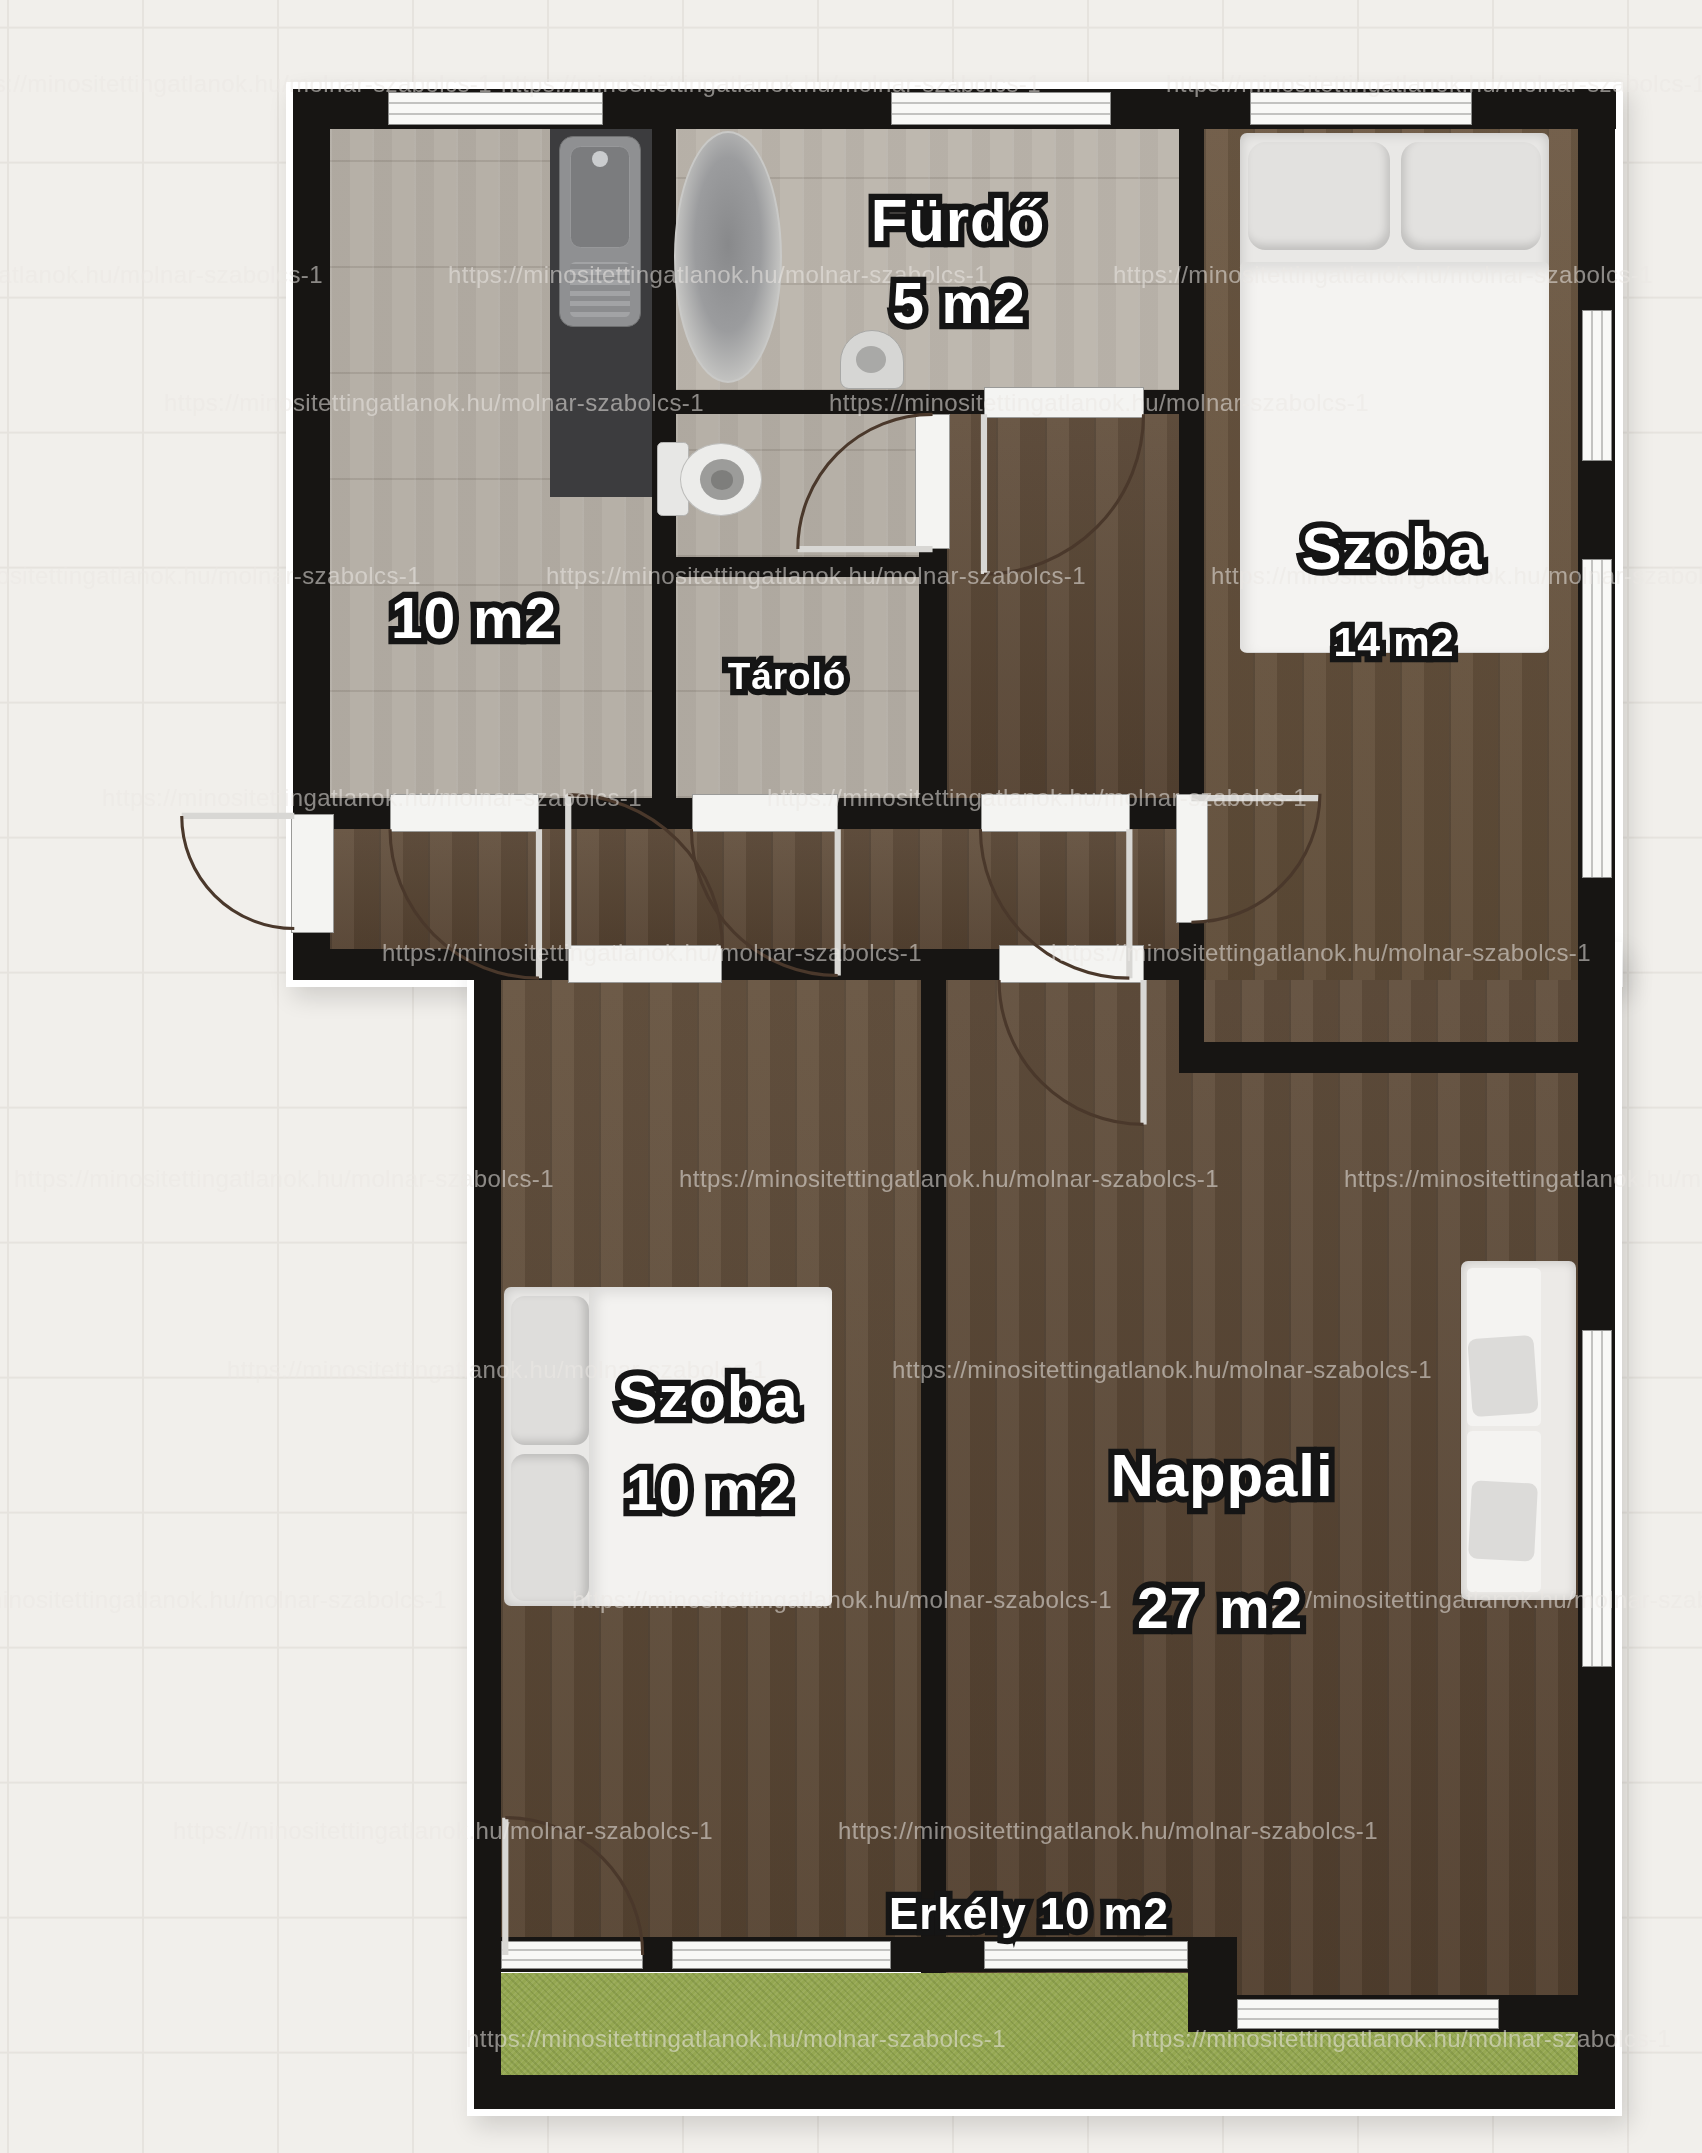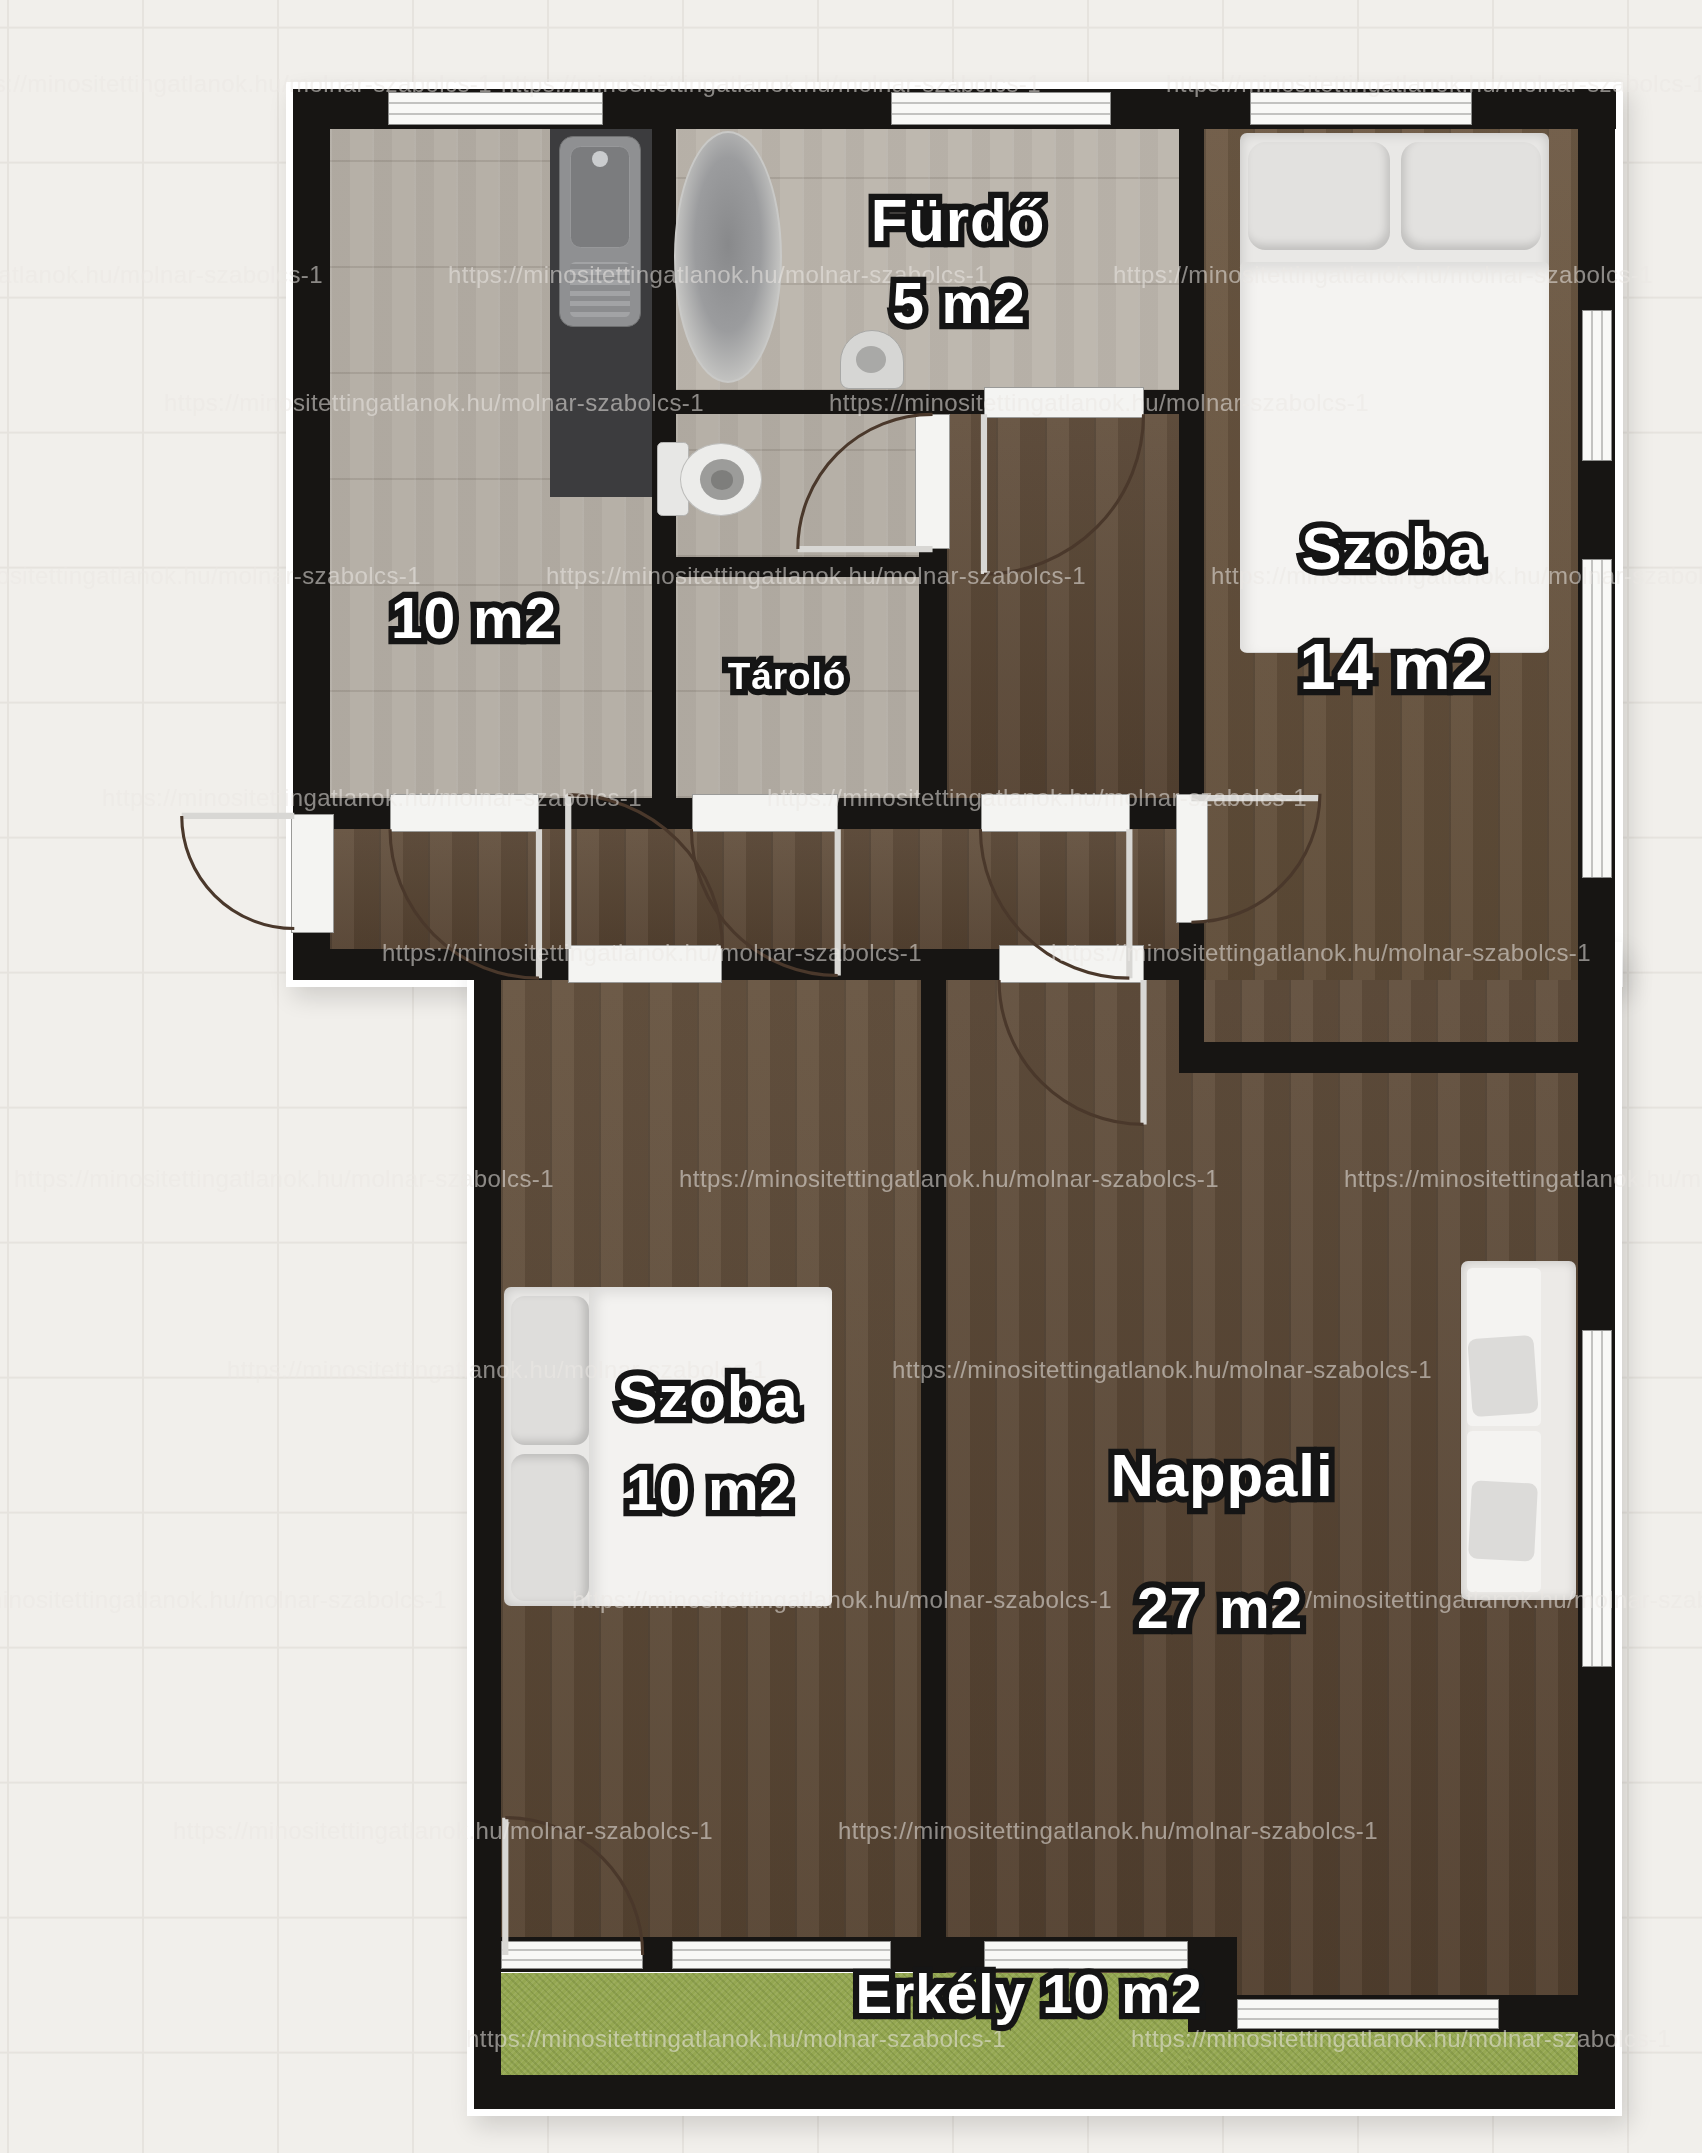--- a/index.html
+++ b/index.html
@@ -201,29 +201,29 @@
   </svg>
 
   <div class="lbl" style="left:474px;top:618px;font-size:57px">10 m2</div>
 
   <div class="lbl" style="left:958px;top:220px;font-size:60px">Fürdő</div>
   <div class="lbl" style="left:959px;top:303px;font-size:57px">5 m2</div>
 
   <div class="lbl" style="left:787px;top:677px;font-size:37px">Tároló</div>
 
   <div class="lbl" style="left:1392px;top:548px;font-size:60px">Szoba</div>
-  <div class="lbl" style="left:1394px;top:666px;font-size:65px">14 m2</div>
+  <div class="lbl" style="left:1394px;top:642px;font-size:41px">14 m2</div>
 
   <div class="lbl" style="left:708px;top:1396px;font-size:60px">Szoba</div>
   <div class="lbl" style="left:709px;top:1490px;font-size:57px">10 m2</div>
 
   <div class="lbl" style="left:1222px;top:1475px;font-size:60px">Nappali</div>
   <div class="lbl" style="left:1220px;top:1608px;font-size:57px">27 m2</div>
 
-  <div class="lbl" style="left:1029px;top:1994px;font-size:55px">Erkély 10 m2</div>
+  <div class="lbl" style="left:1029px;top:1914px;font-size:44px">Erkély 10 m2</div>
 
   <div id="wm-layer" class="abs" style="left:0;top:0;width:1702px;height:2154px;z-index:40;pointer-events:none">
       <span class="wm" style="left: 222px; top: 84px;">https://minositettingatlanok.hu/molnar-szabolcs-1</span>
       <span class="wm" style="left: 771px; top: 84px;">https://minositettingatlanok.hu/molnar-szabolcs-1</span>
       <span class="wm" style="left: 1436px; top: 84px;">https://minositettingatlanok.hu/molnar-szabolcs-1</span>
       <span class="wm" style="left: 53px; top: 275px;">https://minositettingatlanok.hu/molnar-szabolcs-1</span>
       <span class="wm" style="left: 718px; top: 275px;">https://minositettingatlanok.hu/molnar-szabolcs-1</span>
       <span class="wm" style="left: 1383px; top: 275px;">https://minositettingatlanok.hu/molnar-szabolcs-1</span>
       <span class="wm" style="left: 434px; top: 403px;">https://minositettingatlanok.hu/molnar-szabolcs-1</span>
       <span class="wm" style="left: 1099px; top: 403px;">https://minositettingatlanok.hu/molnar-szabolcs-1</span>

